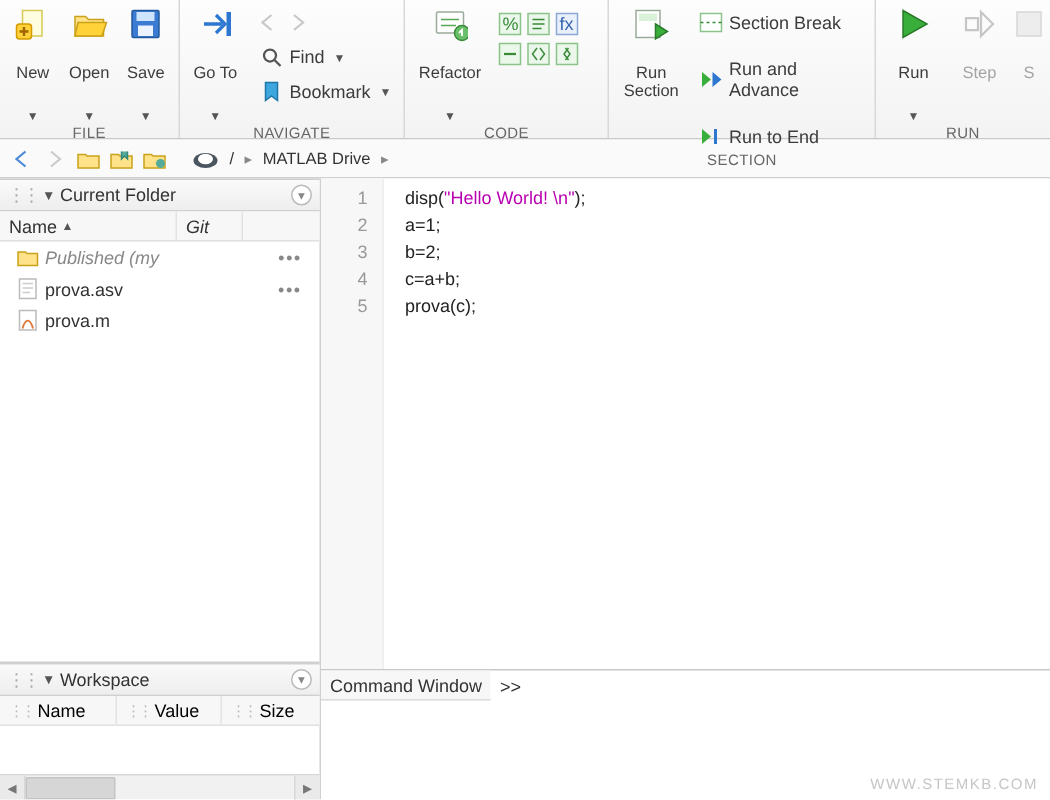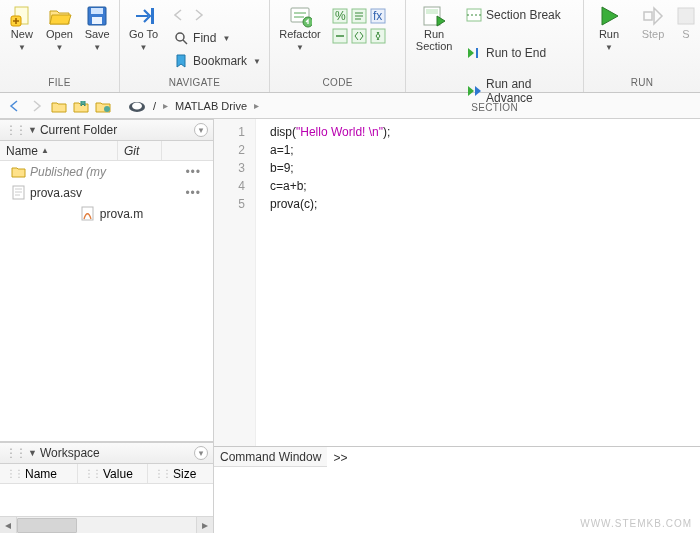--- a/index.html
+++ b/index.html
@@ -3,21 +3,21 @@
 <meta charset="utf-8">
 <style>
 * { margin:0; padding:0; box-sizing:border-box; font-family: "Segoe UI", Arial, sans-serif; font-size:12px; }
 body { width:700px; height:533px; background:#fff; overflow:hidden; position:relative; }
 
 
 .ribbon { height:93px; background:linear-gradient(#fdfdfd,#f3f3f3); border-bottom:1px solid #c8c8c8; display:flex; }
 .rgroup { border-right:1px solid #d8d8d8; display:flex; flex-direction:column; justify-content:space-between; padding:2px 4px 0 4px; }
 .rgroup .items { display:flex; align-items:flex-start; gap:2px; }
 .rcol { display:flex; flex-direction:column; justify-content:flex-start; gap:1px; padding-top:2px; }
-.bigbtn { width:42px; display:flex; flex-direction:column; align-items:center; gap:1px; padding:2px 1px; cursor:default; }
+.bigbtn { width:42px; display:flex; flex-direction:column; align-items:center; gap:16px; padding:2px 1px; cursor:default; }
 .bigbtn .icon { width:24px; height:24px; display:flex; align-items:center; justify-content:center; }
 .bigbtn .lbl { font-size:11px; text-align:center; line-height:1.05; color:#3c3c3c; }
 .smallbtn { display:flex; align-items:center; gap:4px; height:22px; padding:0 4px; font-size:11px; color:#3c3c3c; cursor:default; }
 .smallbtn .sicon { width:16px; height:16px; display:flex; align-items:center; justify-content:center; }
 .dd { font-size:8px; color:#555; margin-top:1px; }
 .glabel { text-align:center; font-size:10px; color:#666; height:15px; line-height:12px; letter-spacing:.3px; }
 
 
 .addr { height:26px; border-bottom:1px solid #d0d0d0; display:flex; align-items:center; padding:0 6px; gap:4px; background:#fafafa; }
 .addr .navicon { width:18px; height:18px; display:flex; align-items:center; justify-content:center; color:#888; }
@@ -29,21 +29,21 @@
 .leftcol { width:214px; display:flex; flex-direction:column; border-right:1px solid #d0d0d0; }
 
 
 .panelhead { height:22px; background:linear-gradient(#fafafa,#eee); border-top:1px solid #d0d0d0; border-bottom:1px solid #d0d0d0; display:flex; align-items:center; padding:0 5px; font-size:11px; color:#333; }
 .panelhead .grip { color:#aaa; margin-right:3px; letter-spacing:-2px;}
 .panelhead .chev { margin-right:3px; color:#555; font-size:9px; }
 .panelhead .circ { margin-left:auto; width:14px; height:14px; border:1px solid #bbb; border-radius:50%; background:#fff; display:flex; align-items:center; justify-content:center; font-size:9px; color:#888;}
 .colheads { height:20px; border-bottom:1px solid #e0e0e0; display:flex; align-items:center; font-size:11px; color:#333; background:#f7f7f7; }
 .colheads div { padding:0 6px; border-right:1px solid #e3e3e3; height:100%; display:flex; align-items:center; gap:3px; }
 .filelist { flex:1; overflow:hidden; }
-.frow { height:21px; display:flex; align-items:center; padding-left:10px; gap:4px; font-size:11px; color:#333;justify-content:center; }
+.frow { height:21px; display:flex; align-items:center; padding-left:10px; gap:4px; font-size:11px; color:#333; }
 .frow.folder { color:#888; font-style:italic; }
 .frow .more { margin-left:auto; margin-right:12px; color:#888; letter-spacing:1px; }
 .frow .ficon { width:16px; height:16px; display:flex; align-items:center; justify-content:center; }
 
 .workspace { height:75px; border-top:1px solid #d0d0d0; }
 .wscols { height:20px; display:flex; border-bottom:1px solid #e0e0e0; background:#f7f7f7; font-size:11px; }
 .wscols div { padding:0 6px; border-right:1px solid #e3e3e3; display:flex; align-items:center; gap:3px; }
 .griptiny { color:#bbb; letter-spacing:-2px; font-size:10px; }
 
 
@@ -243,33 +243,33 @@
                 <rect x="1" y="1" width="14" height="12" fill="#fff" stroke="#8bc48b"></rect>
                 <path d="M1 7h14" stroke="#3a8a3a" stroke-dasharray="2"></path>
               </svg>
             </span>
           <span>Section Break</span>
         </div>
         <div class="smallbtn">
           <span class="sicon">
               <svg width="16" height="14">
                 <path d="M2 2l6 5-6 5z" fill="#3aae3a"></path>
-                <rect x="10" y="2" width="2" height="10" fill="#2e77d0"></rect>
-              </svg>
-            </span>
-          <span>Run to End</span>
+                <path d="M9 2l6 5-6 5z" fill="#2e77d0"></path>
+              </svg>
+            </span>
+          <span>Run and Advance</span>
         </div>
         <div class="smallbtn">
           <span class="sicon">
               <svg width="16" height="14">
                 <path d="M2 2l6 5-6 5z" fill="#3aae3a"></path>
-                <path d="M9 2l6 5-6 5z" fill="#2e77d0"></path>
-              </svg>
-            </span>
-          <span>Run and Advance</span>
+                <rect x="10" y="2" width="2" height="10" fill="#2e77d0"></rect>
+              </svg>
+            </span>
+          <span>Run to End</span>
         </div>
       </div>
     </div>
     <div class="glabel">SECTION</div>
   </div>
 
   <div class="rgroup" style="flex:1; border-right:none;">
     <div class="items">
       <div class="bigbtn">
         <span class="icon">
@@ -425,21 +425,21 @@
 
   <div class="rightcol">
     <div class="editor">
       <div class="gutter">
           <div>1</div>
           <div>2</div>
           <div>3</div>
           <div>4</div>
           <div>5</div>
         </div>
-      <div class="code"><div><span>disp(</span><span class="str">"Hello World! \n"</span><span>);</span></div><div>a=1;</div><div>b=9;</div><div>c=a+b;</div><div>prova(c);</div></div>
+      <div class="code"><div><span>disp(</span><span class="str">"Hello World! \n"</span><span>);</span></div><div>a=1;</div><div>b=2;</div><div>c=a+b;</div><div>prova(c);</div></div>
     </div>
     <div class="cmdwin">
       <div class="chead">
           <span>Command Window</span>
         </div>
       <div class="cbody">
         <span>&gt;&gt;</span>
         <span class="watermark">WWW.STEMKB.COM</span>
       </div>
     </div>

